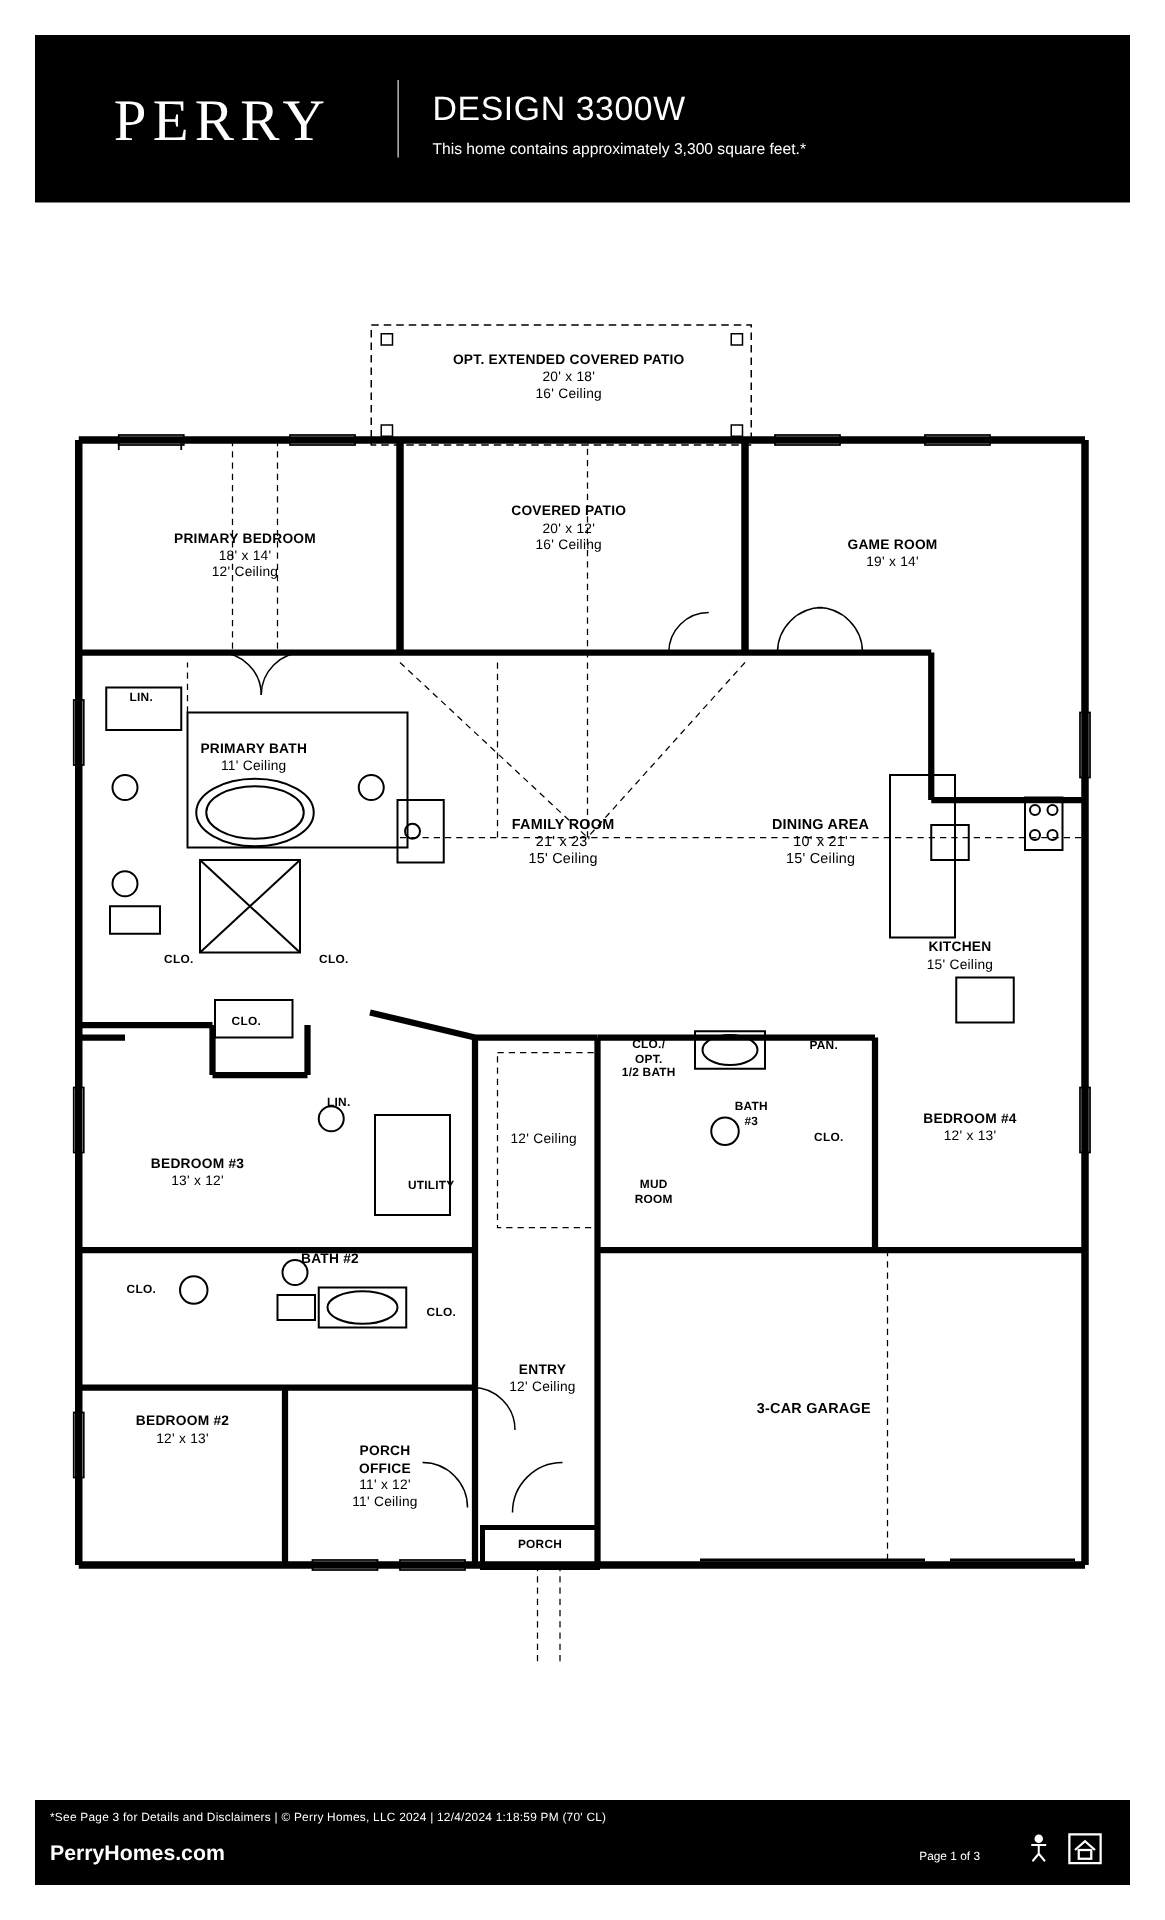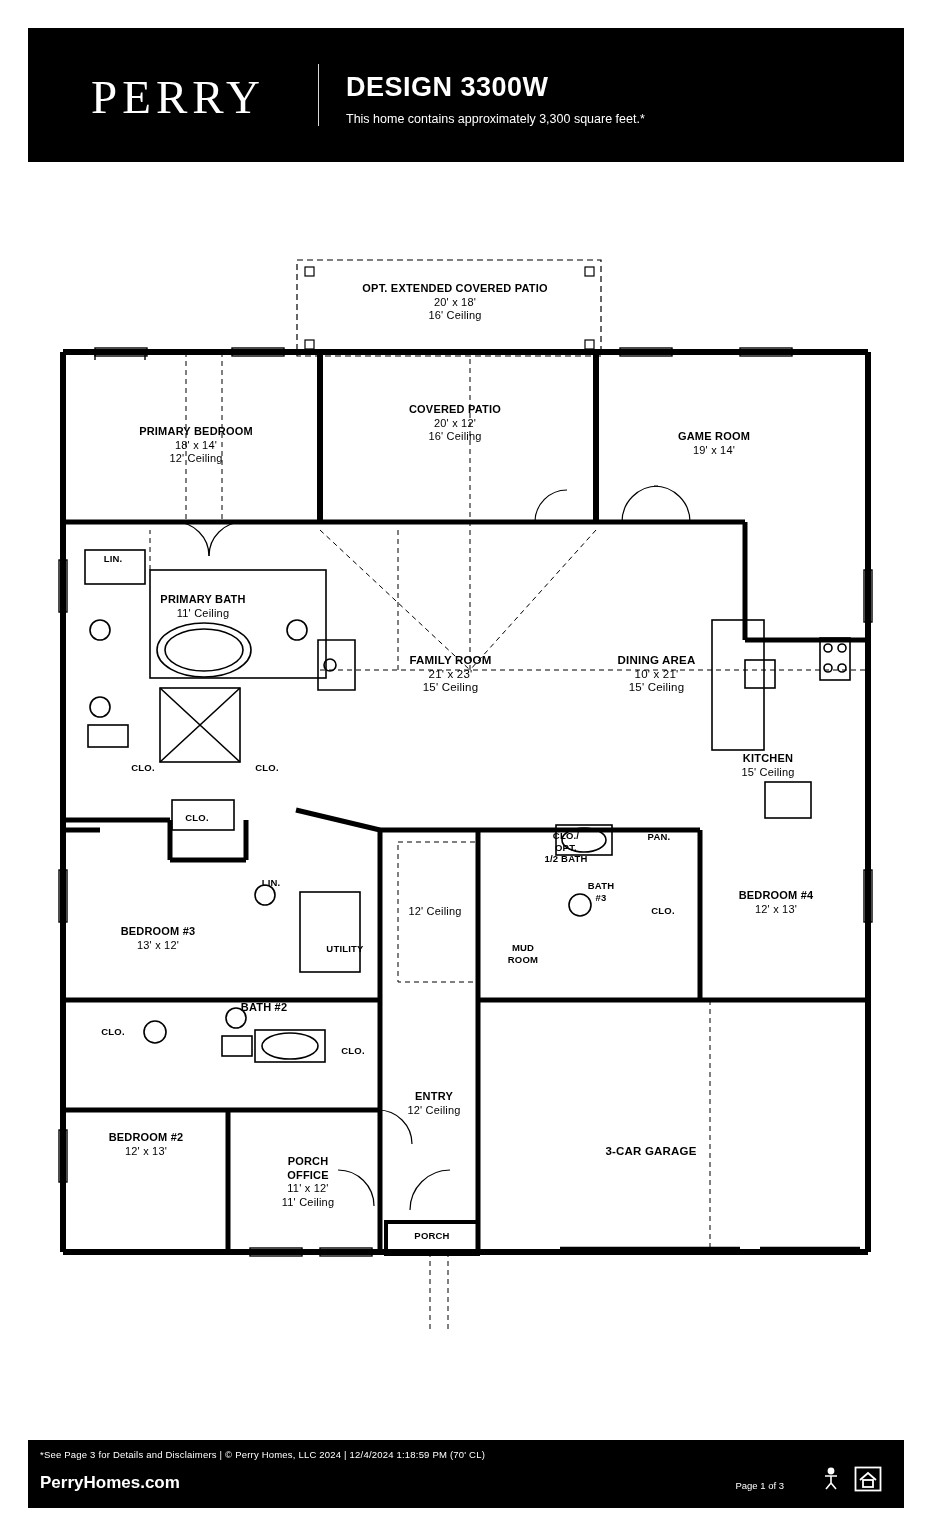--- a/index.html
+++ b/index.html
@@ -6,21 +6,21 @@
   body{width:932px;height:1536px;font-family:"Liberation Sans",sans-serif;color:#000;position:relative;overflow:hidden;}
   .page{position:relative;width:932px;height:1536px;background:#fff;}
 
   
   .header{position:absolute;left:28px;top:28px;width:876px;height:134px;background:#000;color:#fff;}
   .brand{position:absolute;left:30px;top:44px;width:240px;text-align:center;}
   .brand .perry{font-family:"Liberation Serif",serif;font-size:47px;letter-spacing:5px;line-height:50px;font-weight:400;}
   .brand .homes{font-family:Liberation Mono, monospace;font-size:22px;letter-spacing:11px;line-height:30px;padding-left:8px;margin-top:44px;}
   .divider{position:absolute;left:290px;top:36px;width:1px;height:62px;background:#fff;opacity:.85;}
   .titleblock{position:absolute;left:318px;top:44px;}
-  .titleblock .t1{font-size:27px;font-weight:bold;letter-spacing:.5px;}
+  .titleblock .t1{font-size:27px;font-weight:normal;letter-spacing:.5px;}
   .titleblock .t2{font-size:12.5px;margin-top:9px;}
 
   
   .footer{position:absolute;left:28px;top:1440px;width:876px;height:68px;background:#000;color:#fff;}
   .footer .disc{position:absolute;left:12px;top:9px;font-size:9.5px;letter-spacing:.2px;}
   .footer .site{position:absolute;left:12px;top:33px;font-size:17px;font-weight:bold;}
   .footer .pagenum{position:absolute;right:120px;top:40px;font-size:9.5px;}
   .footer .icons{position:absolute;right:22px;top:26px;display:flex;gap:10px;align-items:center;}
 
   
@@ -245,21 +245,21 @@
     <div class="lbl sm" style="left:118px;top:592px;width:50px;">
       <b>CLO.</b>
     </div>
     <div class="lbl sm" style="left:242px;top:592px;width:50px;">
       <b>CLO.</b>
     </div>
     <div class="lbl sm" style="left:172px;top:642px;width:50px;">
       <b>CLO.</b>
     </div>
 
-    <div class="lbl sm" style="left:492px;top:660px;width:54px;margin-left:47px;">
+    <div class="lbl sm" style="left:492px;top:660px;width:54px;">
       <b>CLO./</b><br><b>OPT.</b><br><b>1/2 BATH</b>
     </div>
 
     <div class="lbl sm" style="left:636px;top:661px;width:46px;">
       <b>PAN.</b>
     </div>
 
     <div class="lbl sm" style="left:578px;top:710px;width:46px;">
       <b>BATH</b><br><b>#3</b>
     </div>
@@ -298,21 +298,21 @@
       <b>BATH #2</b>
     </div>
 
     <div class="lbl sm" style="left:88px;top:856px;width:50px;">
       <b>CLO.</b>
     </div>
     <div class="lbl sm" style="left:328px;top:875px;width:50px;">
       <b>CLO.</b>
     </div>
 
-    <div class="lbl big" style="left:573px;top:951px;width:156px;margin-top:24px;">
+    <div class="lbl big" style="left:573px;top:951px;width:156px;">
       <b>3-CAR GARAGE</b>
     </div>
 
     <div class="lbl" style="left:388px;top:920px;width:92px;">
       <b>ENTRY</b><br>
       <span>12' Ceiling</span>
     </div>
 
     <div class="lbl" style="left:76px;top:961px;width:140px;">
       <b>BEDROOM #2</b><br>

